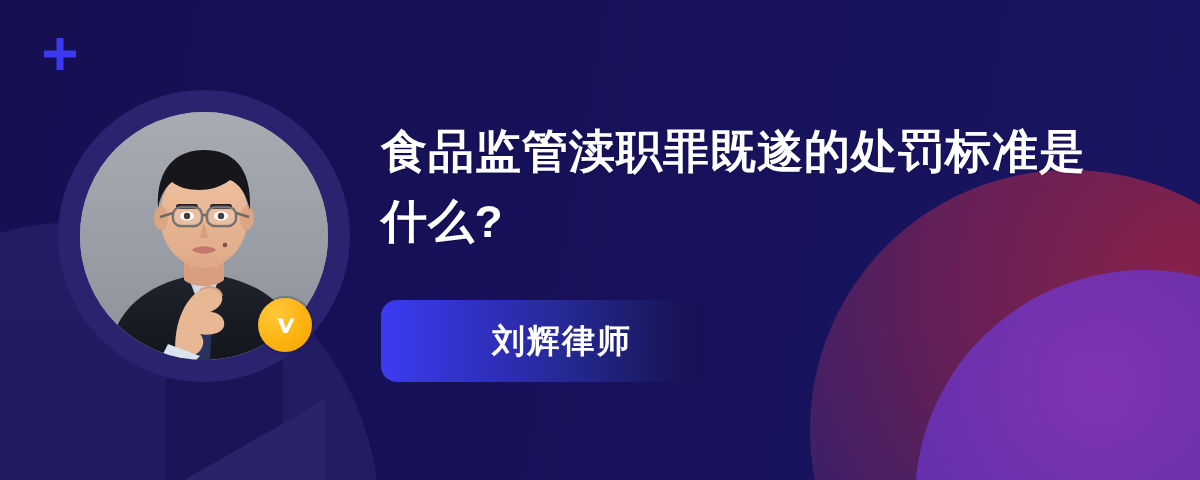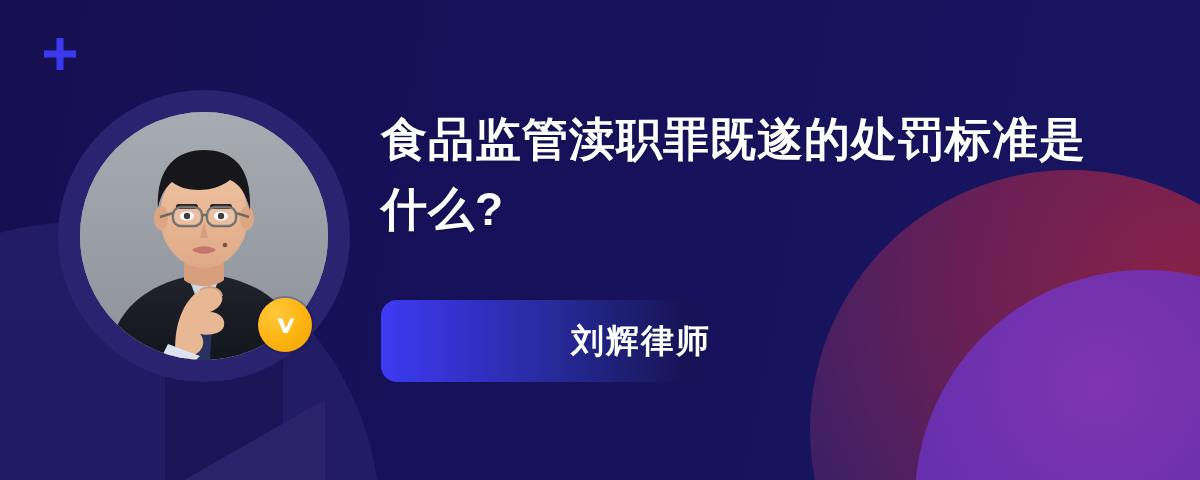--- a/index.html
+++ b/index.html
@@ -132,22 +132,23 @@
     display: flex;
     align-items: center;
     justify-content: center;
   }
   #verified-badge svg { display: block; }
 
   
   #content {
     position: absolute;
     left: 381px;
-    top: 104px;
+    top: 120px;
     width: 720px;
+    font-family: Liberation Mono, monospace;
   }
 
   #headline {
     margin: 0;
     color: #ffffff;
     font-size: 46px;
     line-height: 70px;
     font-weight: 700;
     letter-spacing: 1px;
     white-space: pre-wrap;
@@ -157,21 +158,21 @@
   
   #lawyer-button {
     position: absolute;
     left: 381px;
     top: 300px;
     width: 330px;
     height: 82px;
     border: none;
     border-radius: 16px;
     padding: 0 0 0 32px;
-    text-align: right;
+    text-align: center;
     color: #ffffff;
     font-family: inherit;
     font-size: 33px;
     font-weight: 700;
     letter-spacing: 2px;
     cursor: pointer;
     background: linear-gradient(to right, #3c3bf2 0%, #3231c8 26%, #272a9a 52%, #1d1f73 74%, #171356 92%, #161159 100%);
   }
 
 </style>

